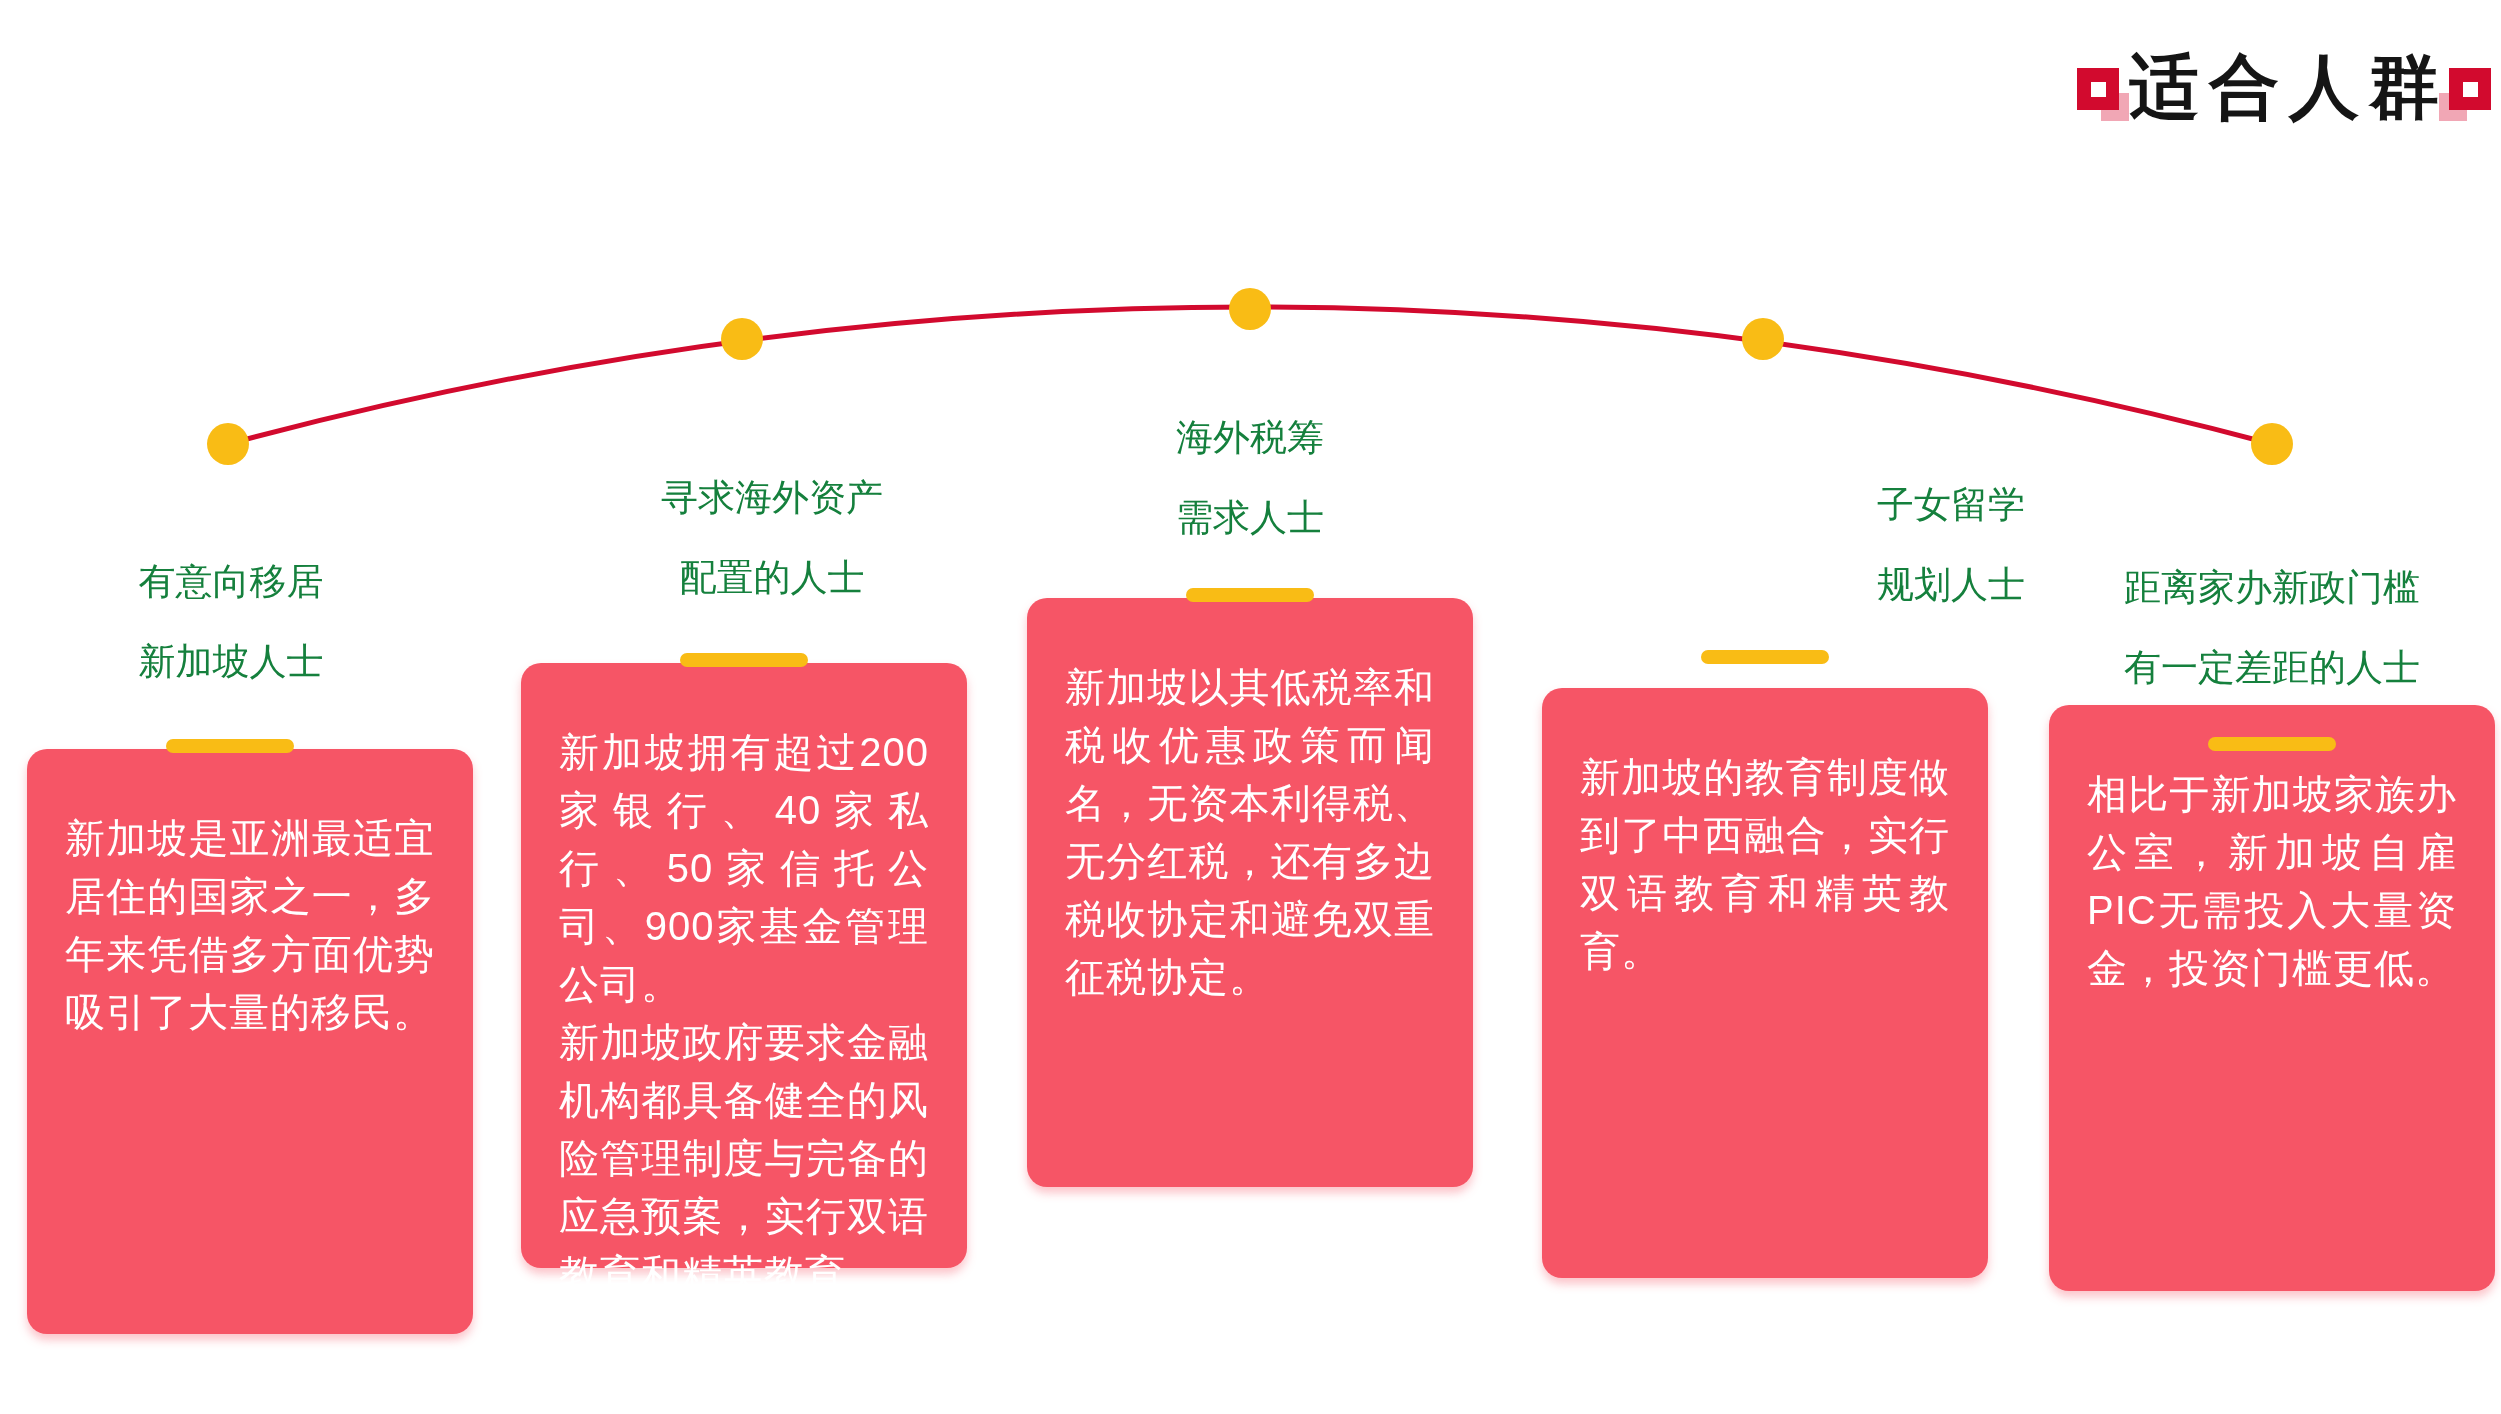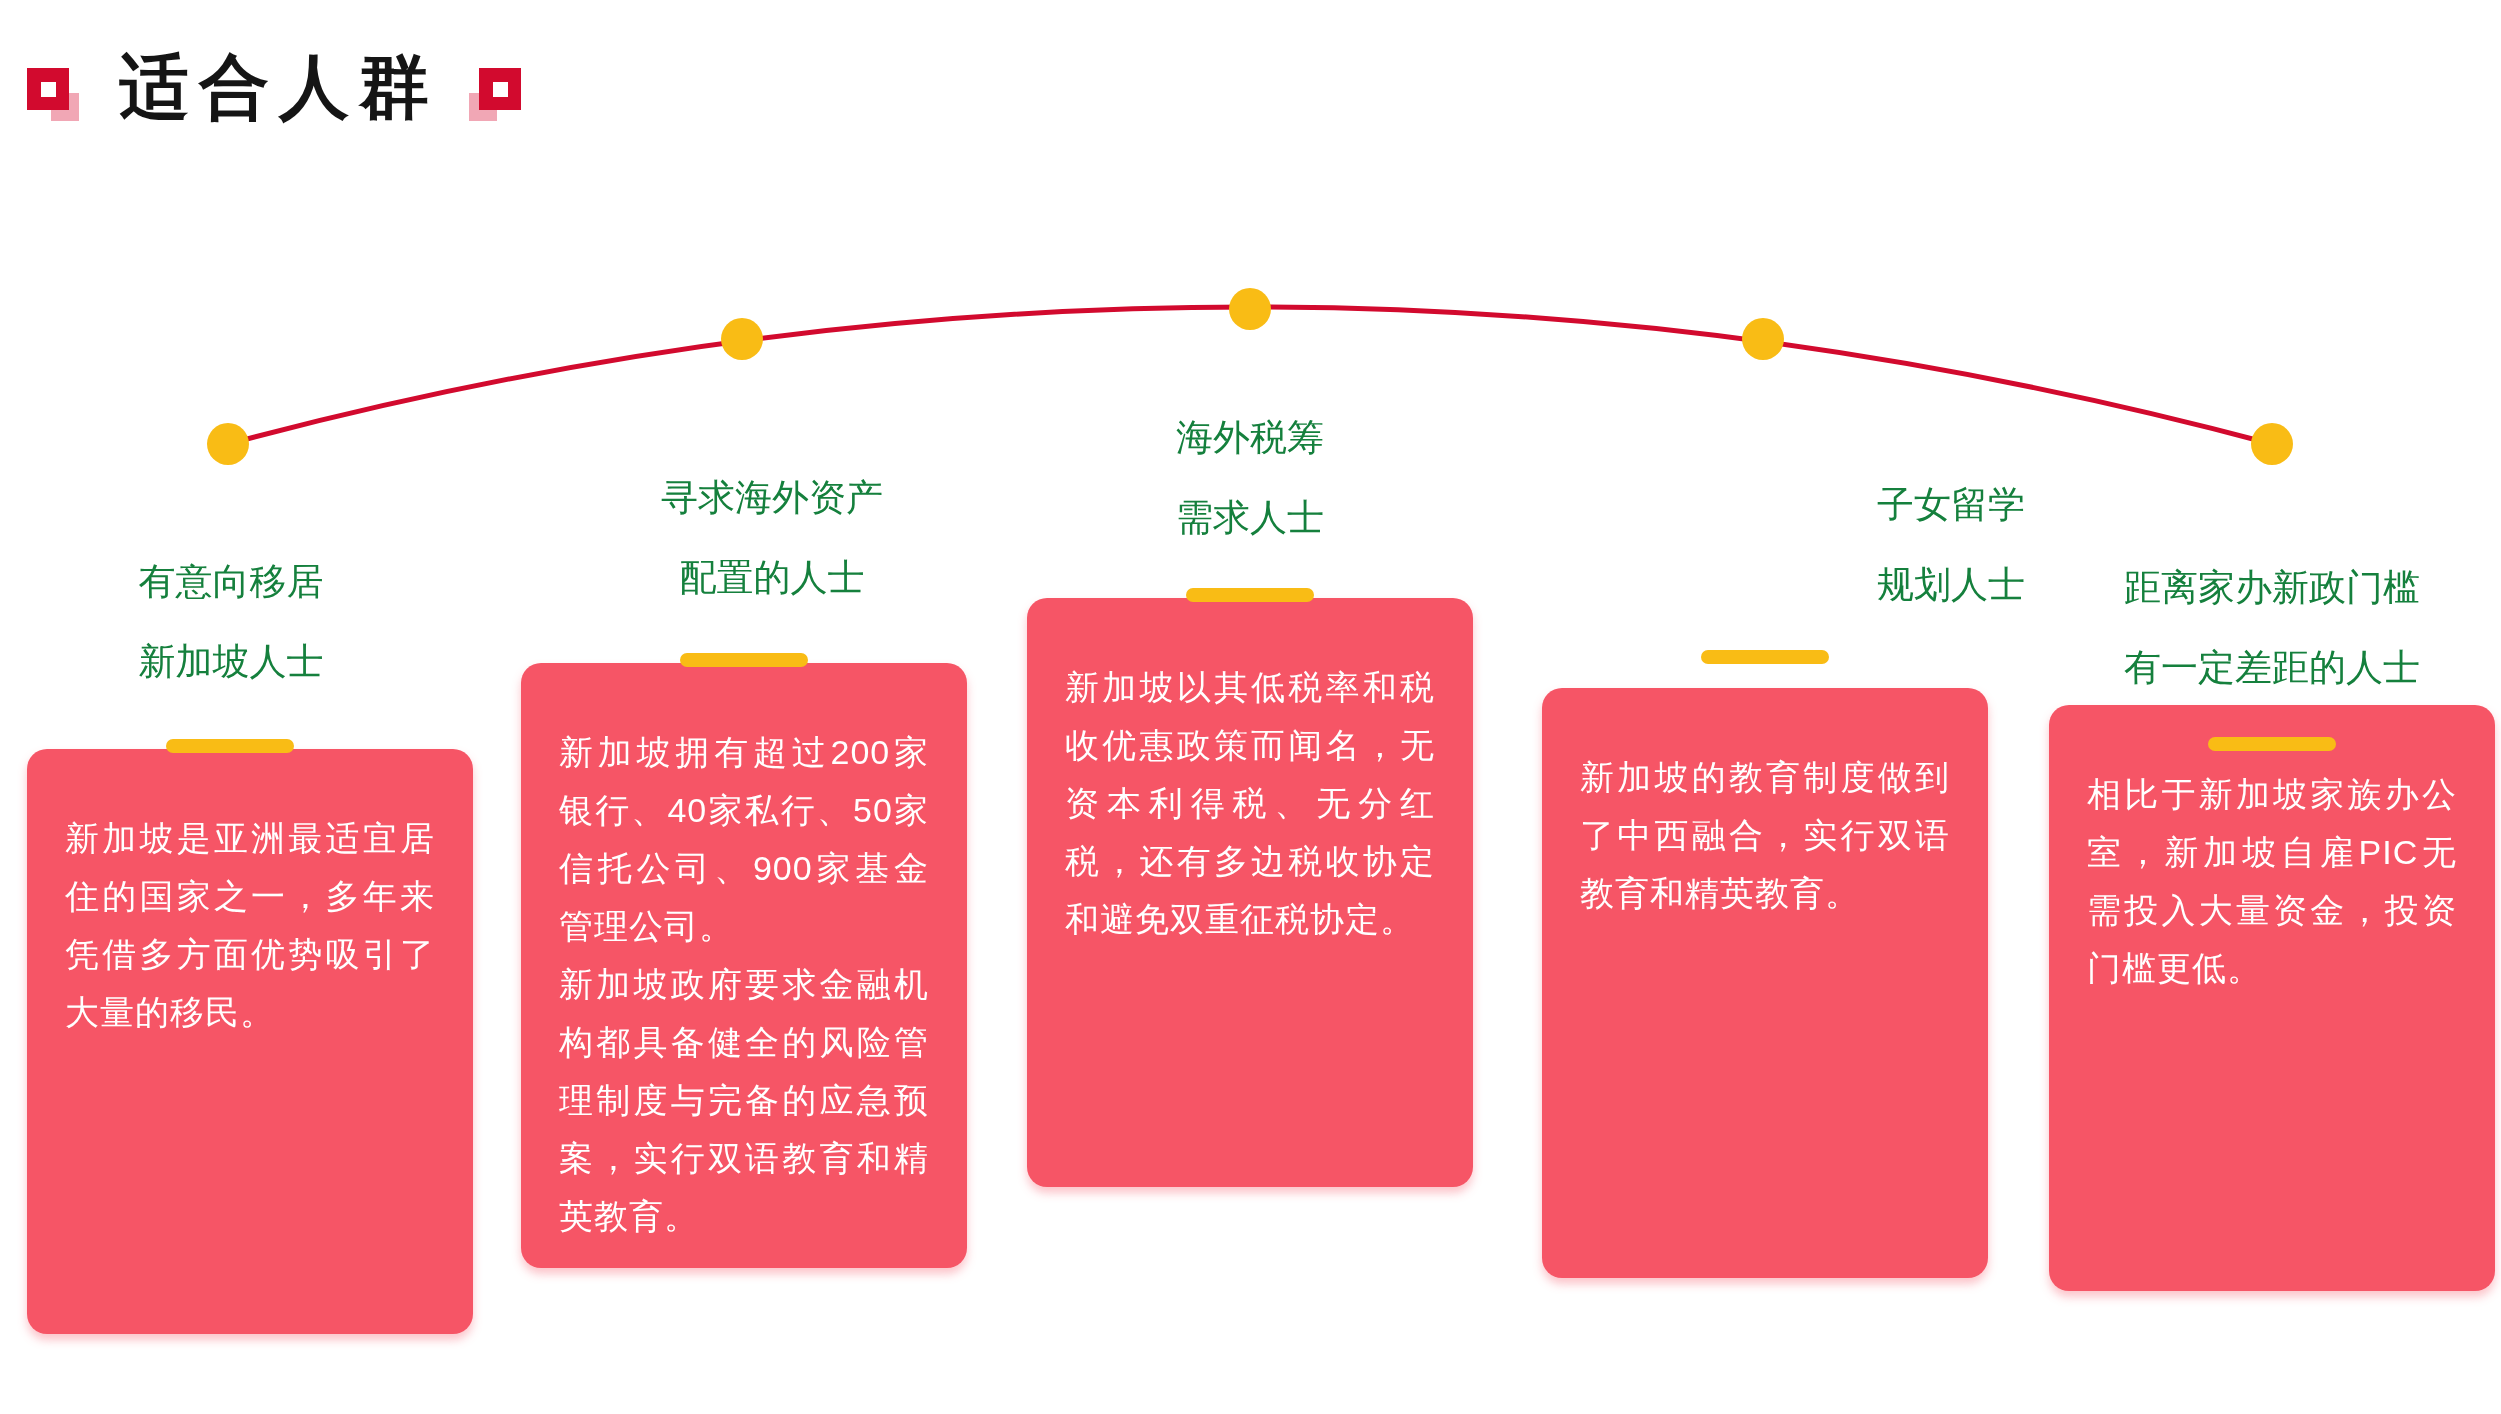--- a/index.html
+++ b/index.html
@@ -7,23 +7,22 @@
     position:relative;
     width:2501px; height:1414px;
     background:#ffffff;
     overflow:hidden;
     font-family:"Liberation Sans","DejaVu Sans",sans-serif;
   }
 
   
   .title-row {
     position:absolute; top:44px; left:0; right:0;
-    display:flex; justify-content:flex-start; align-items:flex-start; gap:40px;
+    display:flex; justify-content:flex-end; align-items:flex-start; 
     z-index:5;
-    margin-left:27px;
   }
   .page-title {
     margin:0;
     font-size:70px; line-height:86px; font-weight:700;
     letter-spacing:10px; color:#151515;
   }
   .ornament { position:relative; width:52px; height:52px; margin-top:24px; }
   .ornament .sq-red {
     position:absolute; left:0; top:0; width:42px; height:42px;
     background:#d20a2e; z-index:2;
@@ -47,21 +46,21 @@
     position:absolute; width:128px; height:14px; border-radius:8px;
     background:#f9bc15; z-index:4;
   }
   .card {
     position:absolute; width:446px; box-sizing:border-box;
     background:#f65566; border-radius:20px;
     padding:60px 38px; z-index:2;
     box-shadow:0 6px 10px rgba(246,85,102,0.35);
   }
   .card-text {
-    color:#ffffff; font-size:34px; line-height:58px;
+    color:#ffffff; font-size:40px; line-height:58px;
     text-align:justify; white-space:pre-line; letter-spacing:1px;
   }
 
   
   #col1-title { left:-29px;  top:542px; }
   #col2-title { left:512px;  top:458px; }
   #col3-title { left:990px;  top:398px; }
   #col4-title { left:1505px; top:465px;text-align:right; }
   #col5-title { left:2012px; top:548px; }
 

